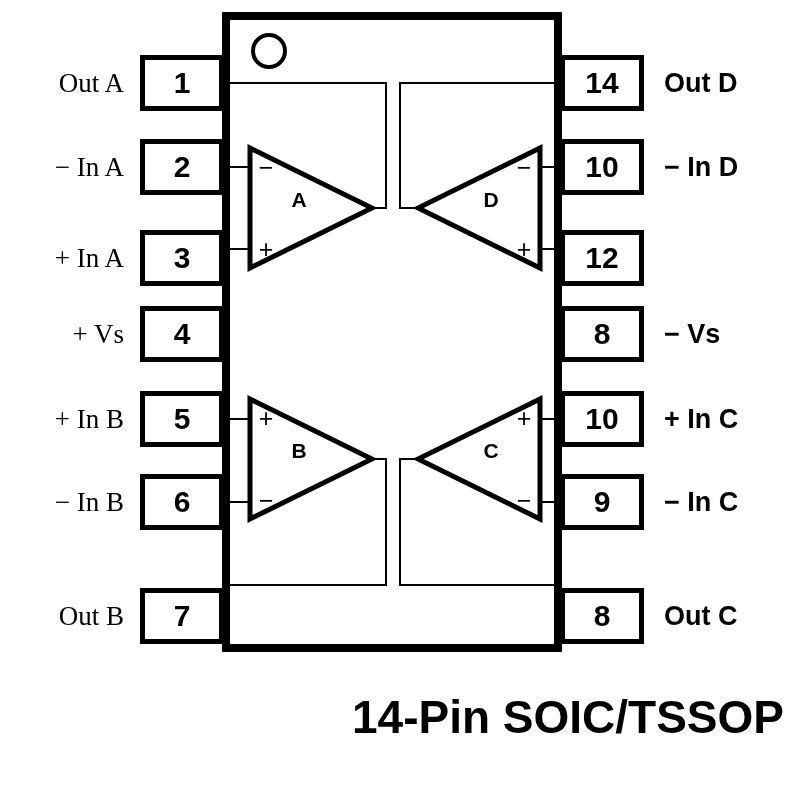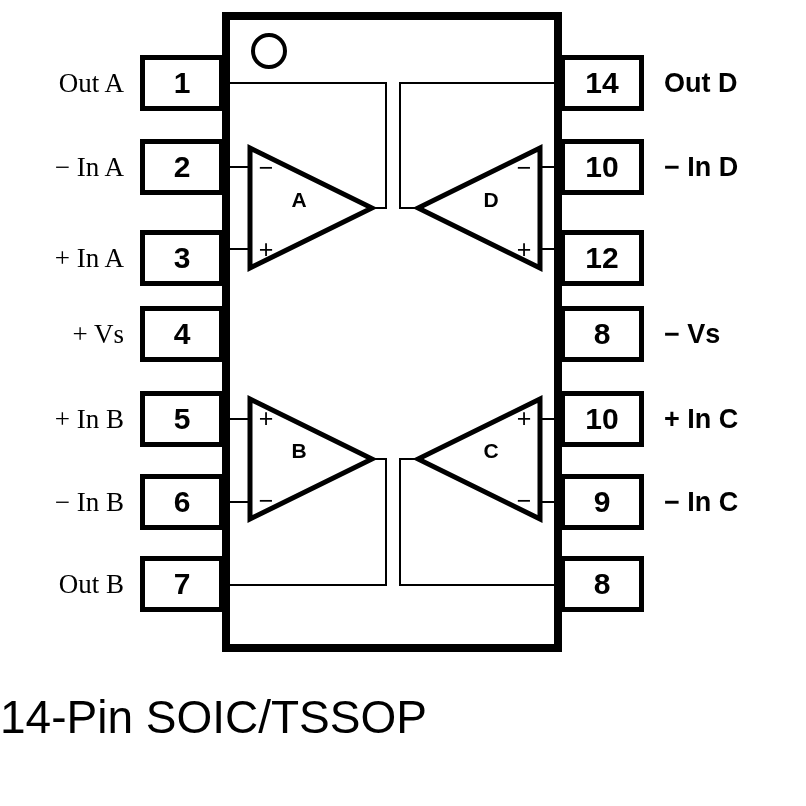--- a/index.html
+++ b/index.html
@@ -18,41 +18,41 @@
             display:flex; align-items:center; justify-content:center;
             font-weight:bold; font-size:30px; z-index:2; }
   .pinbox.pl { left:140px; }
   .pinbox.pr { left:560px; }
 
   .plabel { position:absolute; height:56px; display:flex; align-items:center; font-size:27px; }
   .plabel.pl { left:0; width:124px; justify-content:flex-end;font-family:Liberation Serif, serif; }
   .plabel.pr { left:664px; width:142px; justify-content:flex-start;font-weight:bold; }
 
   .row1{top:55px}.row2{top:139px}.row3{top:230px}.row4{top:306px}
-  .row5{top:391px}.row6{top:474px}.row7{top:556px}
+  .row5{top:391px}.row6{top:474px}.row7{top:588px}
 
   .amp { position:absolute; width:130px; height:128px; z-index:3; }
   .amp svg { position:absolute; left:0; top:0; display:block; }
   .amp .sign { position:absolute; width:22px; height:26px; display:flex; align-items:center;
                justify-content:center; font-size:25px; font-weight:400; }
   .amp .letter { position:absolute; width:40px; top:44px; text-align:center;
                  font-weight:bold; font-size:21px; }
   .amp.dir-right .sign { left:9px; }
   .amp.dir-left  .sign { left:99px; }
   .amp .sign.top { top:10px; }
   .amp .sign.bot { top:92px; }
   .amp.dir-right .letter { left:33px; }
   .amp.dir-left  .letter { left:57px; }
   .ampA { left:246px; top:144px; }
   .ampD { left:414px; top:144px; }
   .ampB { left:246px; top:395px; }
   .ampC { left:414px; top:395px; }
 
-  .title { position:absolute; left:0; top:690px; width:784px; text-align:left;
-           font-weight:normal; font-size:46px; }
+  .title { position:absolute; left:0; top:690px; width:784px; text-align:right;
+           font-weight:bold; font-size:46px; }
 </style>
 </head>
 <body>
 
 <div class="stage">
 
   <div class="ic-body"></div>
   <div class="pin1-circle"></div>
 
   <div class="ln" style="left:228px;top:82px;width:159px;height:2px"></div>
@@ -127,20 +127,21 @@
   <div class="plabel pl row4">+ Vs</div>
   <div class="plabel pl row5">+ In B</div>
   <div class="plabel pl row6">− In B</div>
   <div class="plabel pl row7">Out B</div>
 
   <div class="plabel pr row1">Out D</div>
   <div class="plabel pr row2">− In D</div>
   <div class="plabel pr row4">− Vs</div>
   <div class="plabel pr row6">− In C</div>
   <div class="plabel pr row5">+ In C</div>
+  <div class="plabel pr row7">Out C</div>
 
   <div class="amp dir-right ampA">
     <svg width="130" height="128" viewBox="0 0 130 128">
       <polygon points="4,4 4,124 126,64" fill="#ffffff" stroke="#000000" stroke-width="5"></polygon>
     </svg>
     <span class="sign top">−</span>
     <span class="sign bot">+</span>
     <span class="letter">A</span>
   </div>
 

